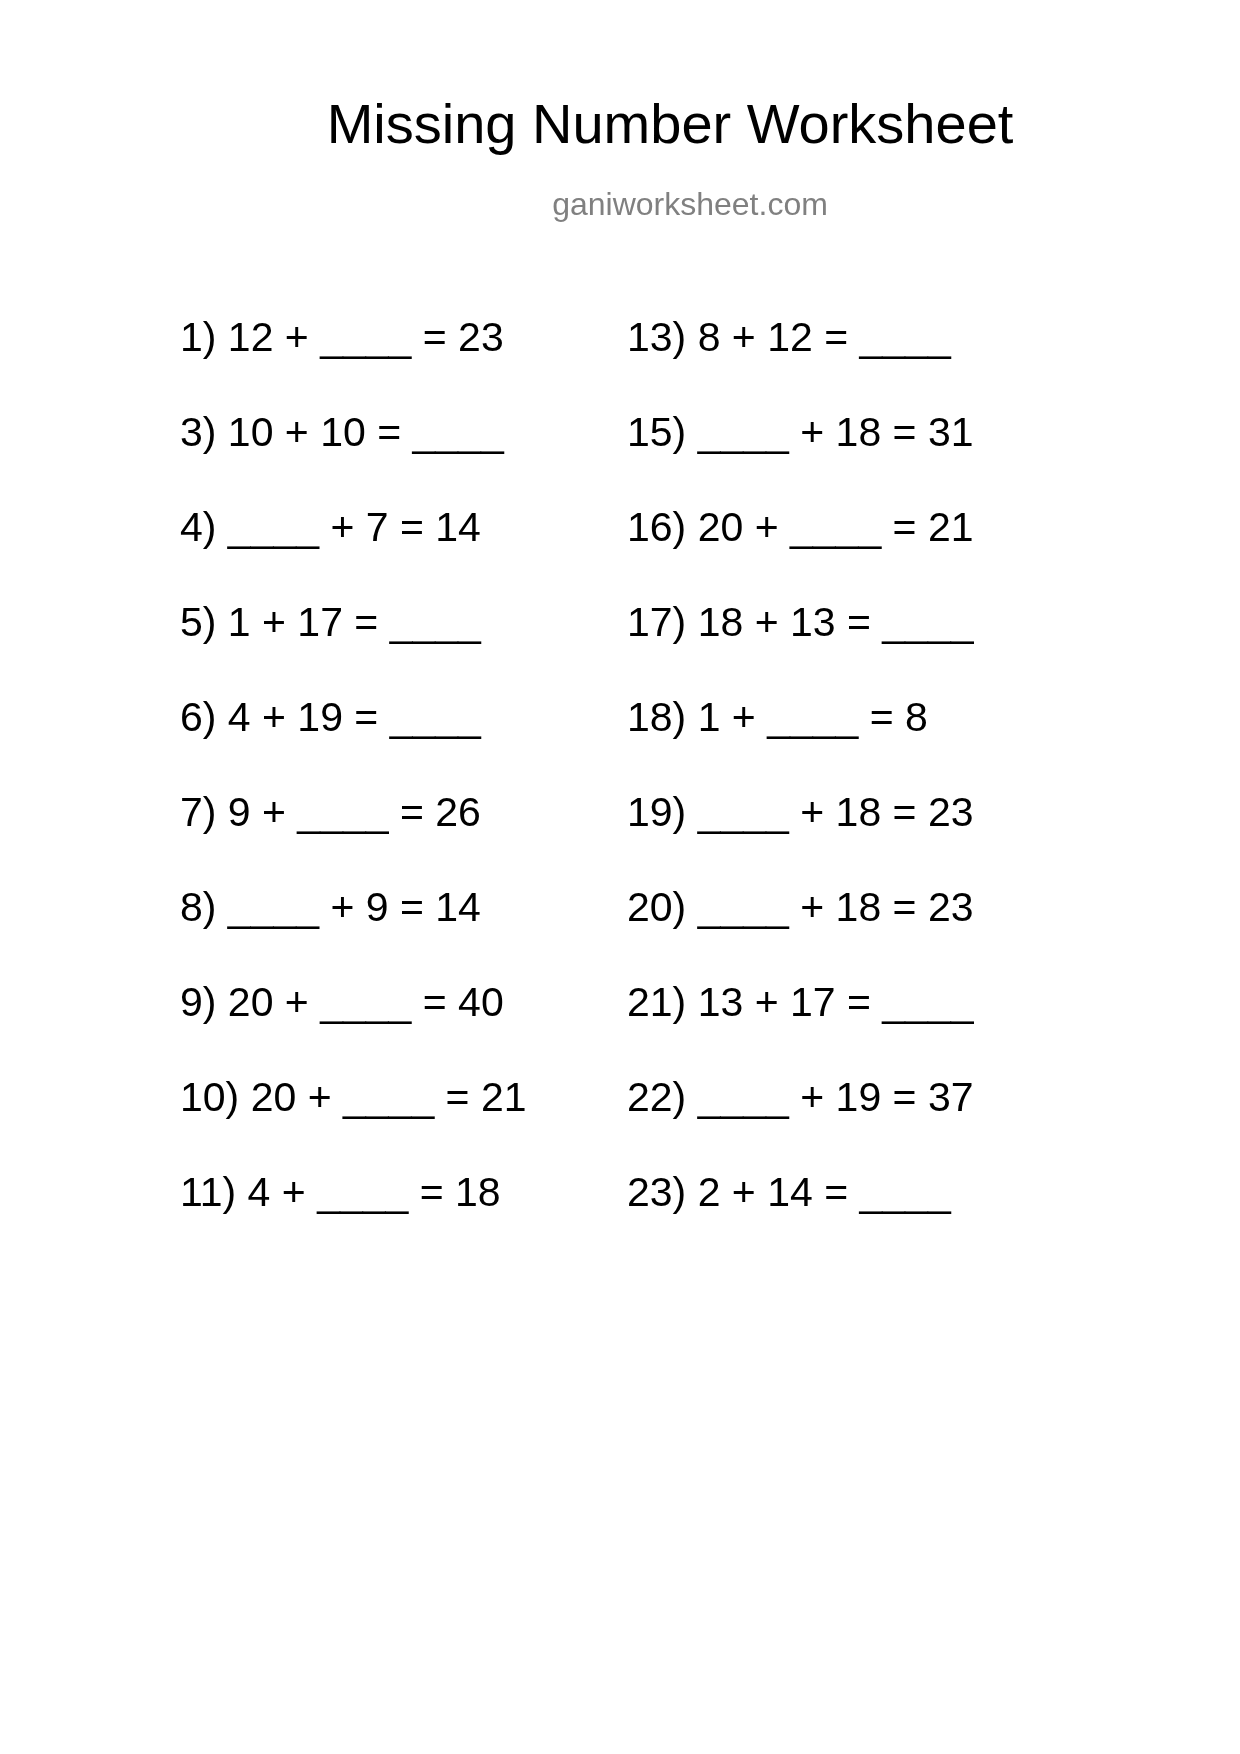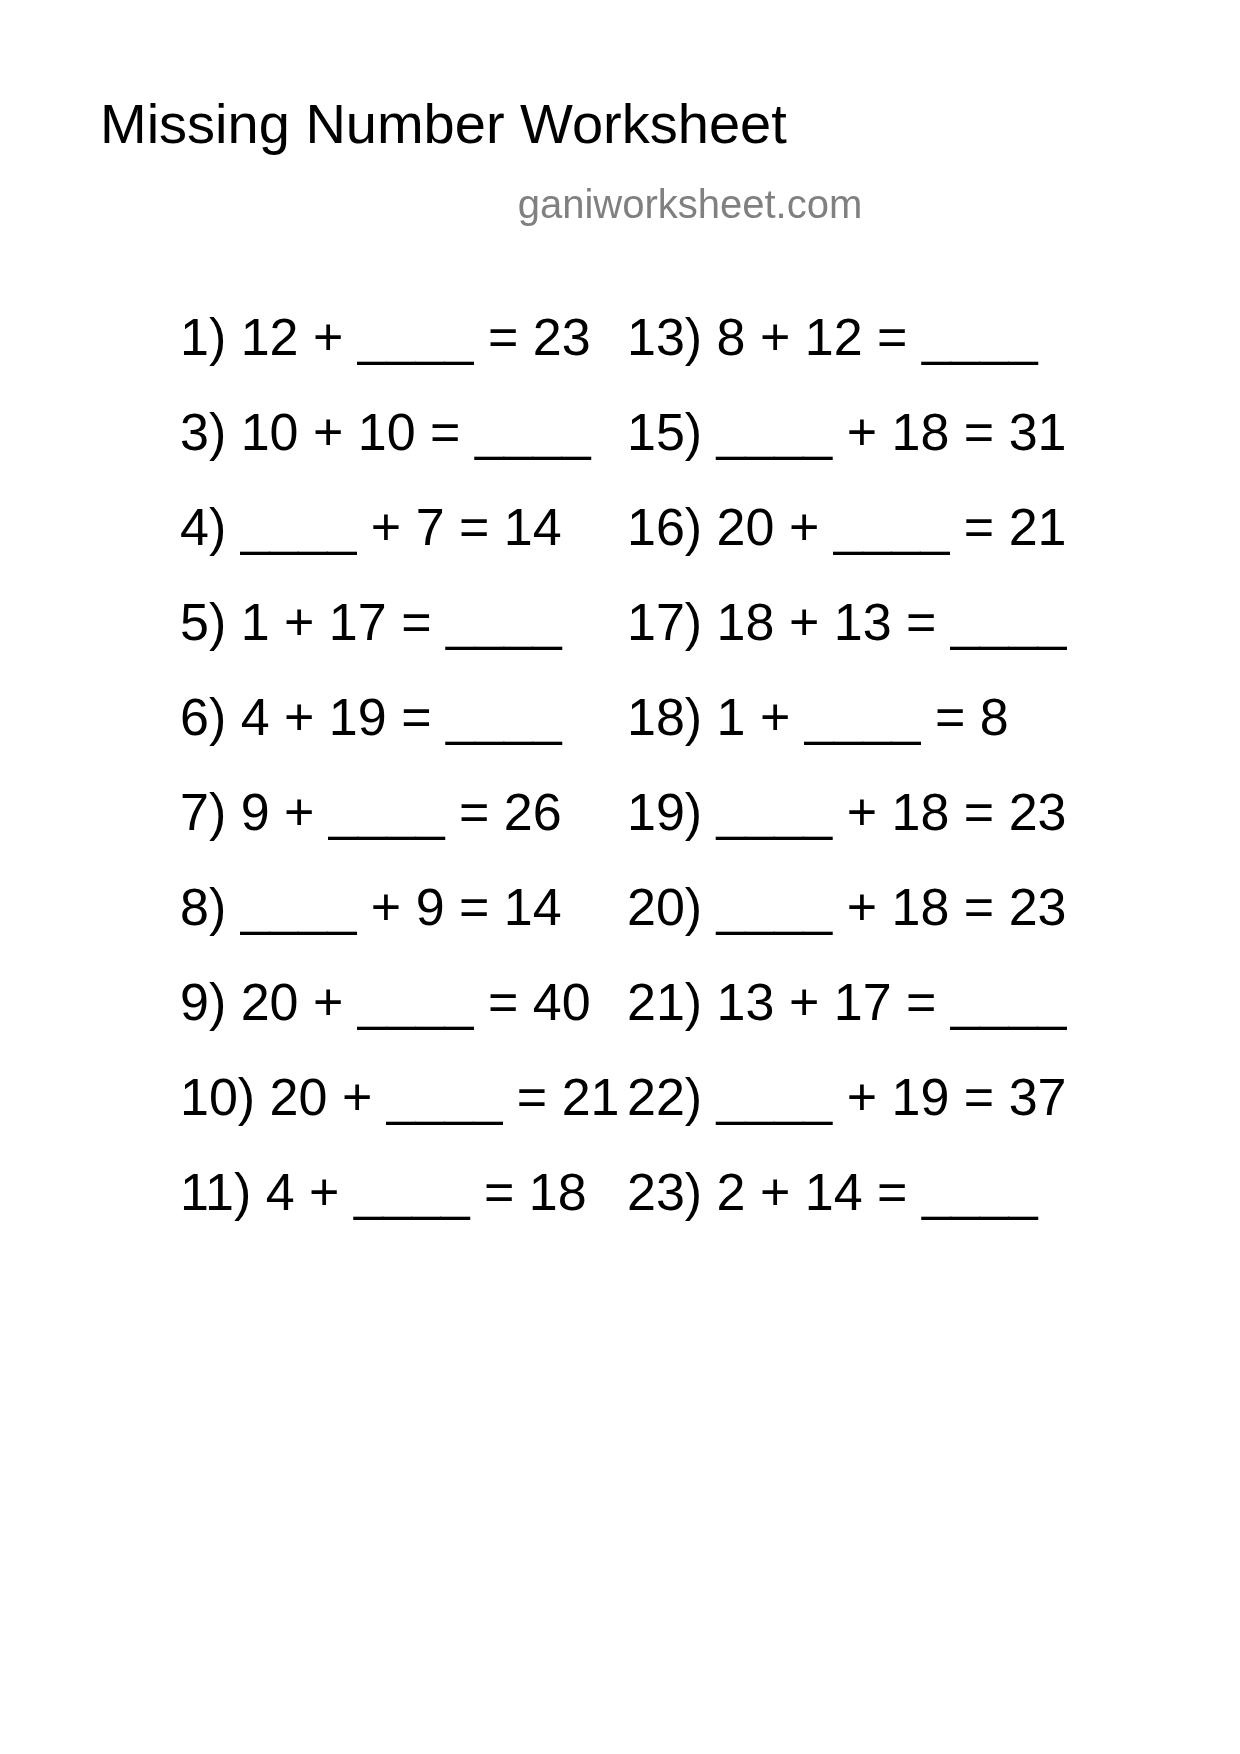--- a/index.html
+++ b/index.html
@@ -2,33 +2,33 @@
 <html><head>
   <meta charset="utf-8">
   <style>
     html, body { margin: 0; padding: 0; background: #ffffff; }
     body {
       width: 1240px; height: 1754px; position: relative; overflow: hidden;
       font-family: "Liberation Sans", sans-serif; color: #000000;
     }
     .title {
       position: absolute; left: 0; width: 1240px; top: 92px;
-      font-size: 56px; line-height: 64px;
+      text-align: center; font-size: 56px; line-height: 64px;
       padding-left: 100px; box-sizing: border-box;
     }
     .subtitle {
       position: absolute; left: 0; width: 1240px; top: 180px;
-      text-align: center; font-size: 40px; line-height: 48px; color: #808080;
+      text-align: center; font-size: 32px; line-height: 48px; color: #808080;
       padding-left: 140px; box-sizing: border-box;
     }
     .col { position: absolute; top: 312px; }
     .col.left { left: 180px; }
     .col.right { left: 627px; }
     .problem {
-      height: 95px; font-size: 52px; line-height: 50px; white-space: pre;
+      height: 95px; font-size: 41px; line-height: 50px; white-space: pre;
     }
   </style>
 </head>
 <body>
 
 <div class="title">Missing Number Worksheet</div>
 <div class="subtitle">ganiworksheet.com</div>
 
 <div class="col left">
   <div class="problem">1) 12 + ____ = 23</div>

